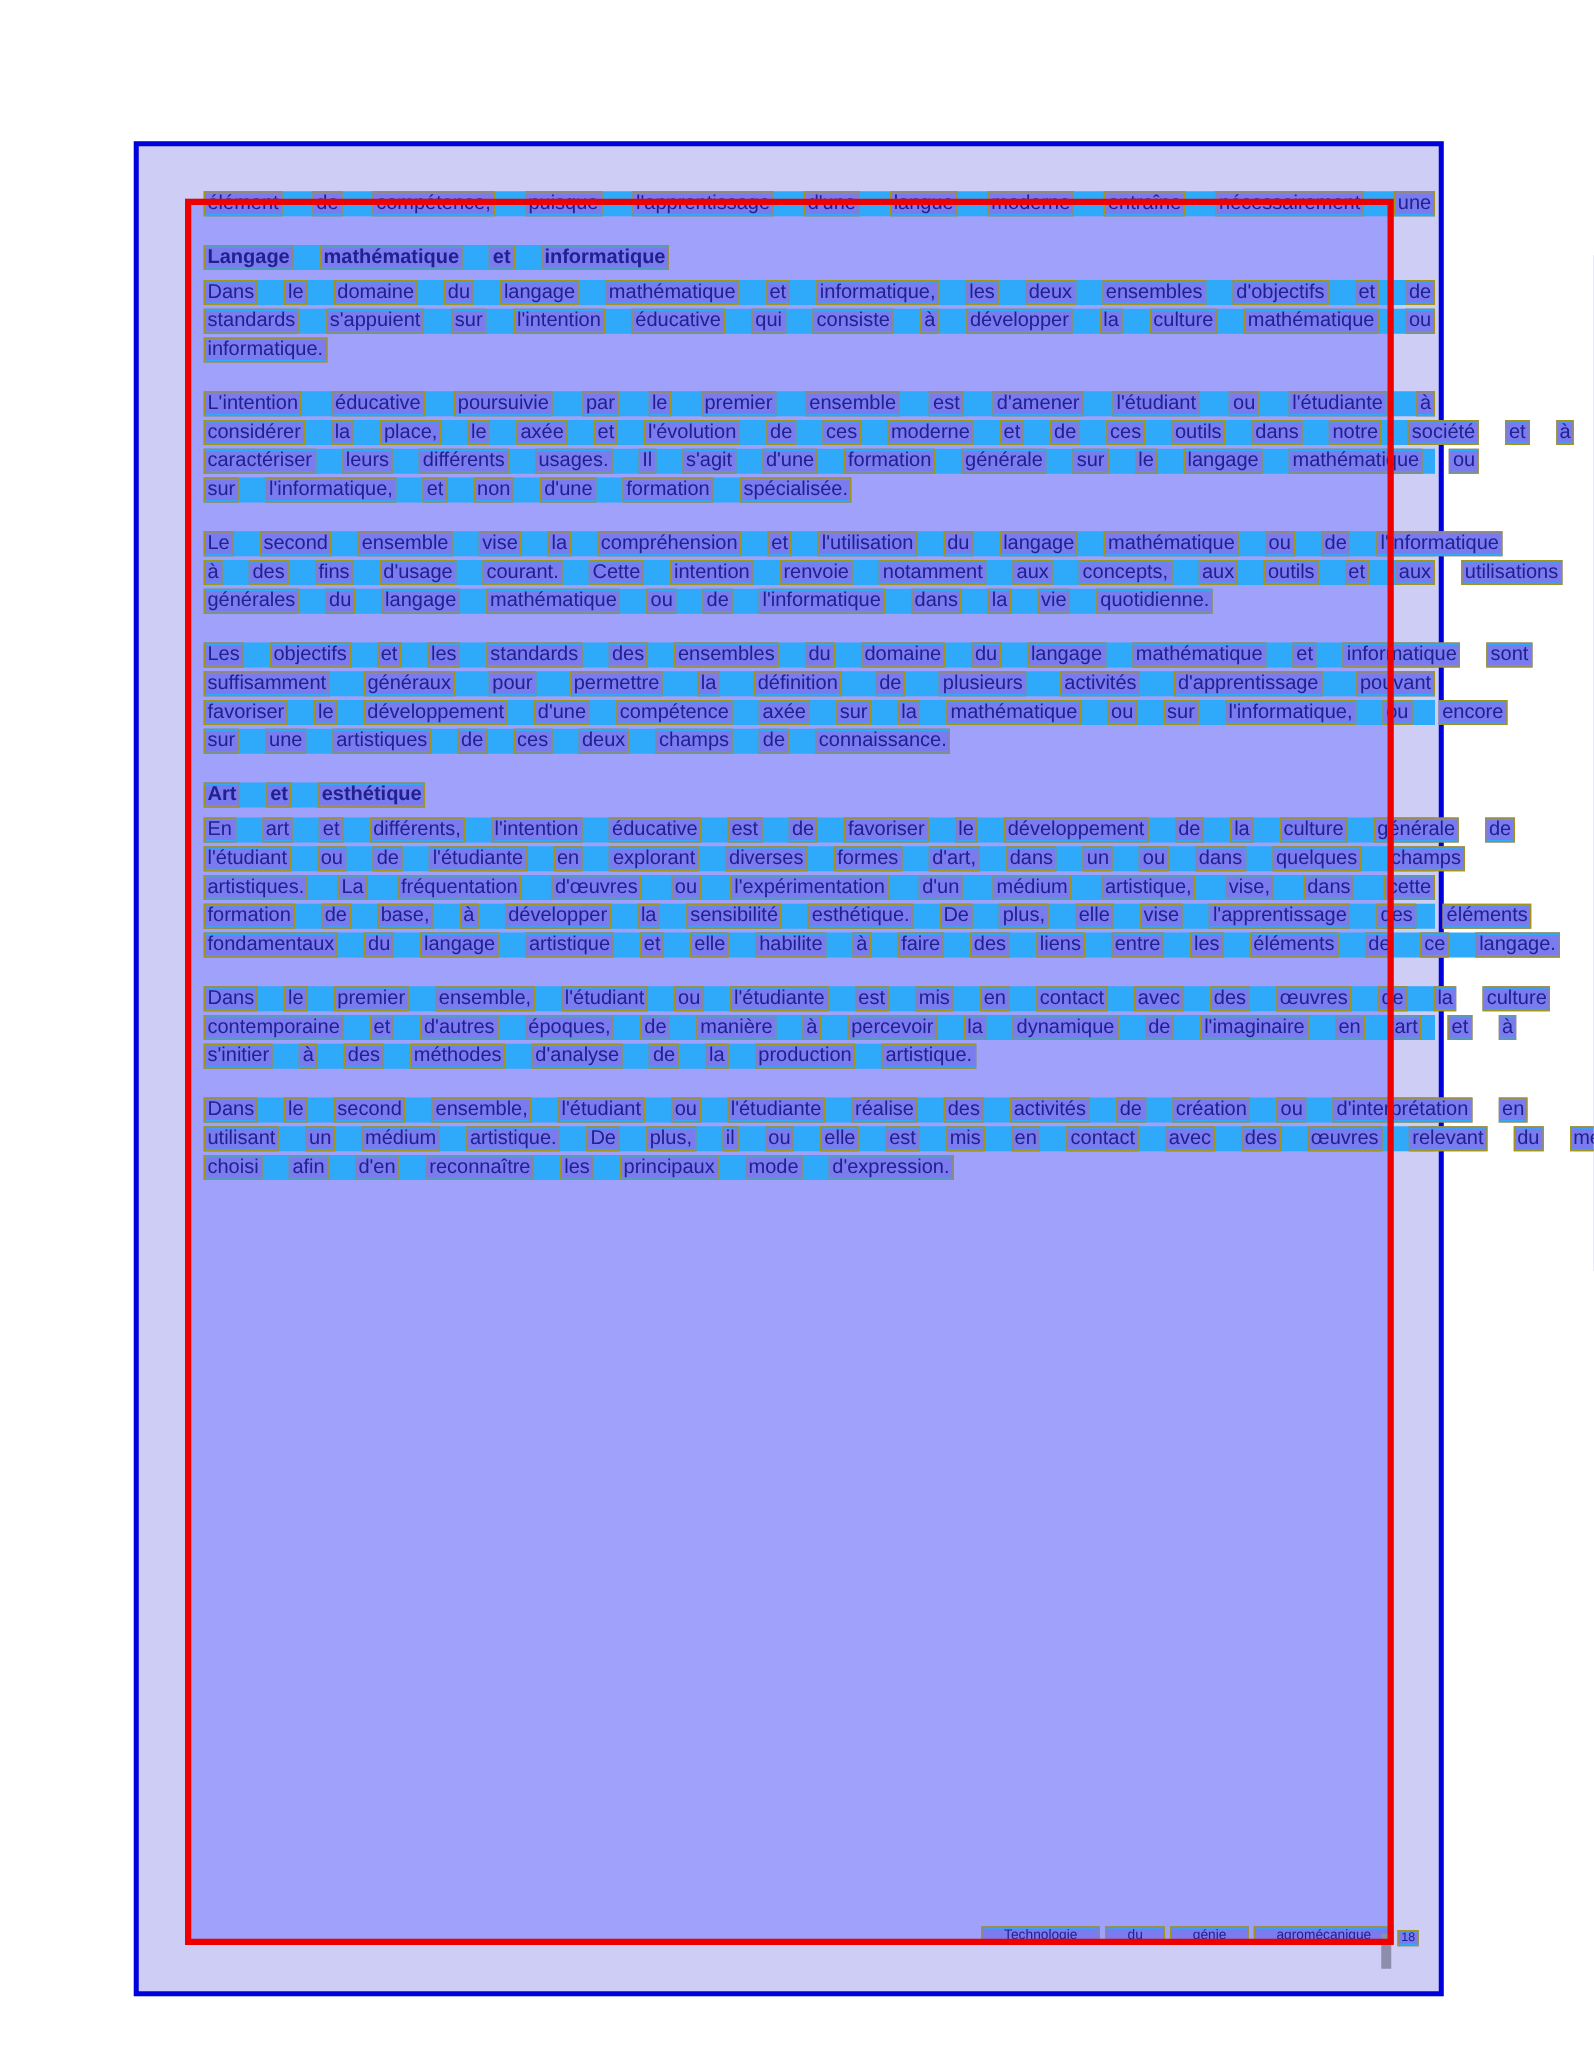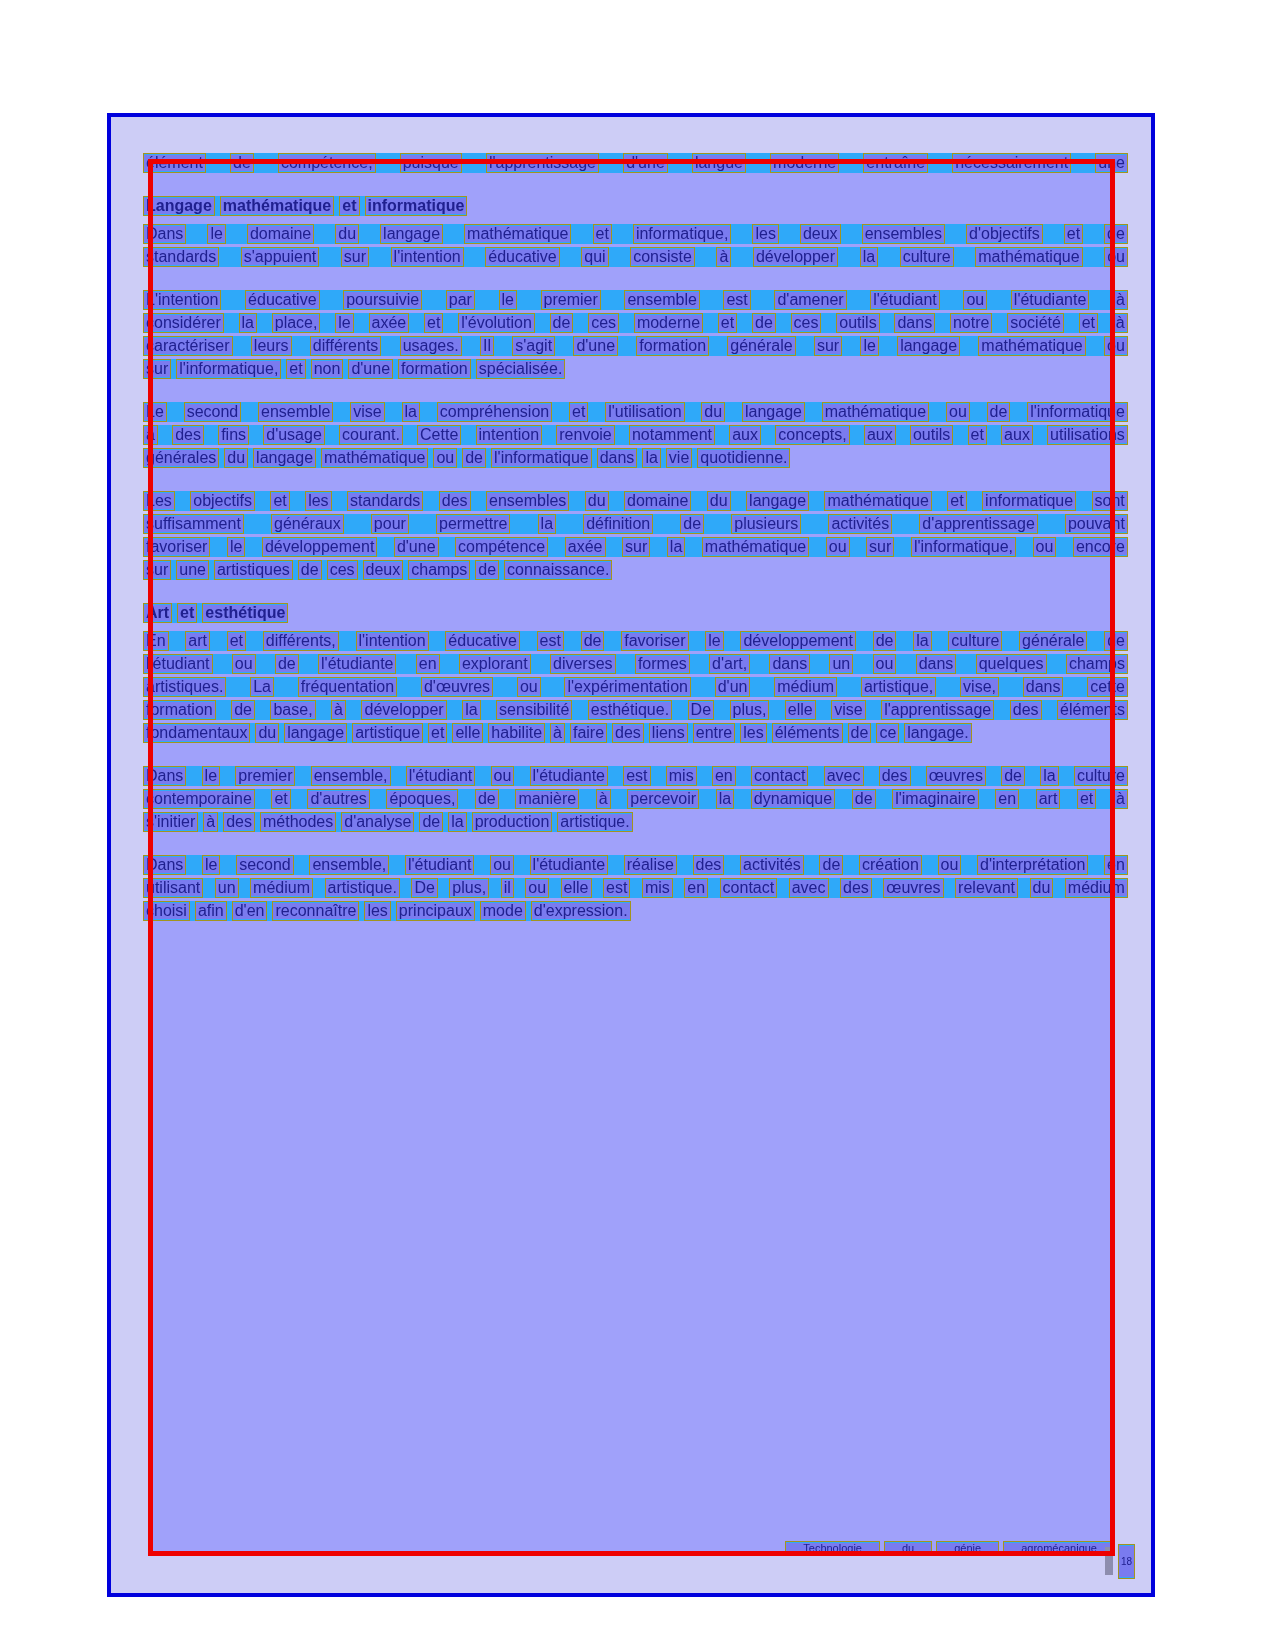--- a/index.html
+++ b/index.html
@@ -26,40 +26,41 @@
     border:5px solid var(--red);box-sizing:border-box;z-index:6;
     pointer-events:none;background:transparent;
   }
   .text-region{
     position:absolute;left:32px;top:36px;width:985px;z-index:3;
   }
   .block{margin:0 0 23px 0;}
   .block.heading{margin:5px 0 8px 0;}
   .line{height:20px;margin-bottom:3px;}
   .line-inner{
-    display:inline-flex;background:var(--accent);gap:5px;
+    display:inline-flex;background:var(--accent);gap:21px;
     vertical-align:top;
+    margin-left:20px;
   }
   .line.just .line-inner{display:flex;width:100%;justify-content:space-between;}
   .word{
     background:var(--fill);border:1px solid var(--outline);
     color:var(--text);font-size:16px;line-height:17px;padding:0 2px 1px 2px;
     white-space:nowrap;
     box-shadow:inset 0 1px 0 var(--accent), inset 0 -1px 0 var(--accent);
   }
   .heading .word{font-weight:bold;}
   .footer-row{
     position:absolute;top:1424px;left:0;width:1004px;z-index:3;
     display:flex;justify-content:flex-end;gap:4px;
   }
   .footer-row .word{font-size:11px;line-height:12px;padding:0 17px;}
   .page-number{
     position:absolute;left:1007px;top:1427px;z-index:3;
     background:var(--fill);border:1px solid var(--outline);
-    color:var(--text);font-size:10px;line-height:11px;padding:11px 2px;
+    color:var(--text);font-size:10px;line-height:11px;padding:0 2px;
     box-shadow:inset 0 1px 0 var(--accent), inset 0 -1px 0 var(--accent);
   }
   .cursor-artifact{
     position:absolute;left:994px;top:1430px;width:8px;height:28px;
     background:#8d8dae;z-index:4;
   }
 </style>
 </head>
 <body style="background: rgb(255, 255, 255);">
 
@@ -120,20 +121,23 @@
             <span class="word">qui</span>
             <span class="word">consiste</span>
             <span class="word">à</span>
             <span class="word">développer</span>
             <span class="word">la</span>
             <span class="word">culture</span>
             <span class="word">mathématique</span>
             <span class="word">ou</span>
           </span>
         </div>
+        <div class="line"><span class="line-inner">
+            <span class="word">informatique.</span>
+          </span></div>
       </div>
       <div class="block paragraph">
         <div class="line just">
           <span class="line-inner">
             <span class="word">L'intention</span>
             <span class="word">éducative</span>
             <span class="word">poursuivie</span>
             <span class="word">par</span>
             <span class="word">le</span>
             <span class="word">premier</span>

